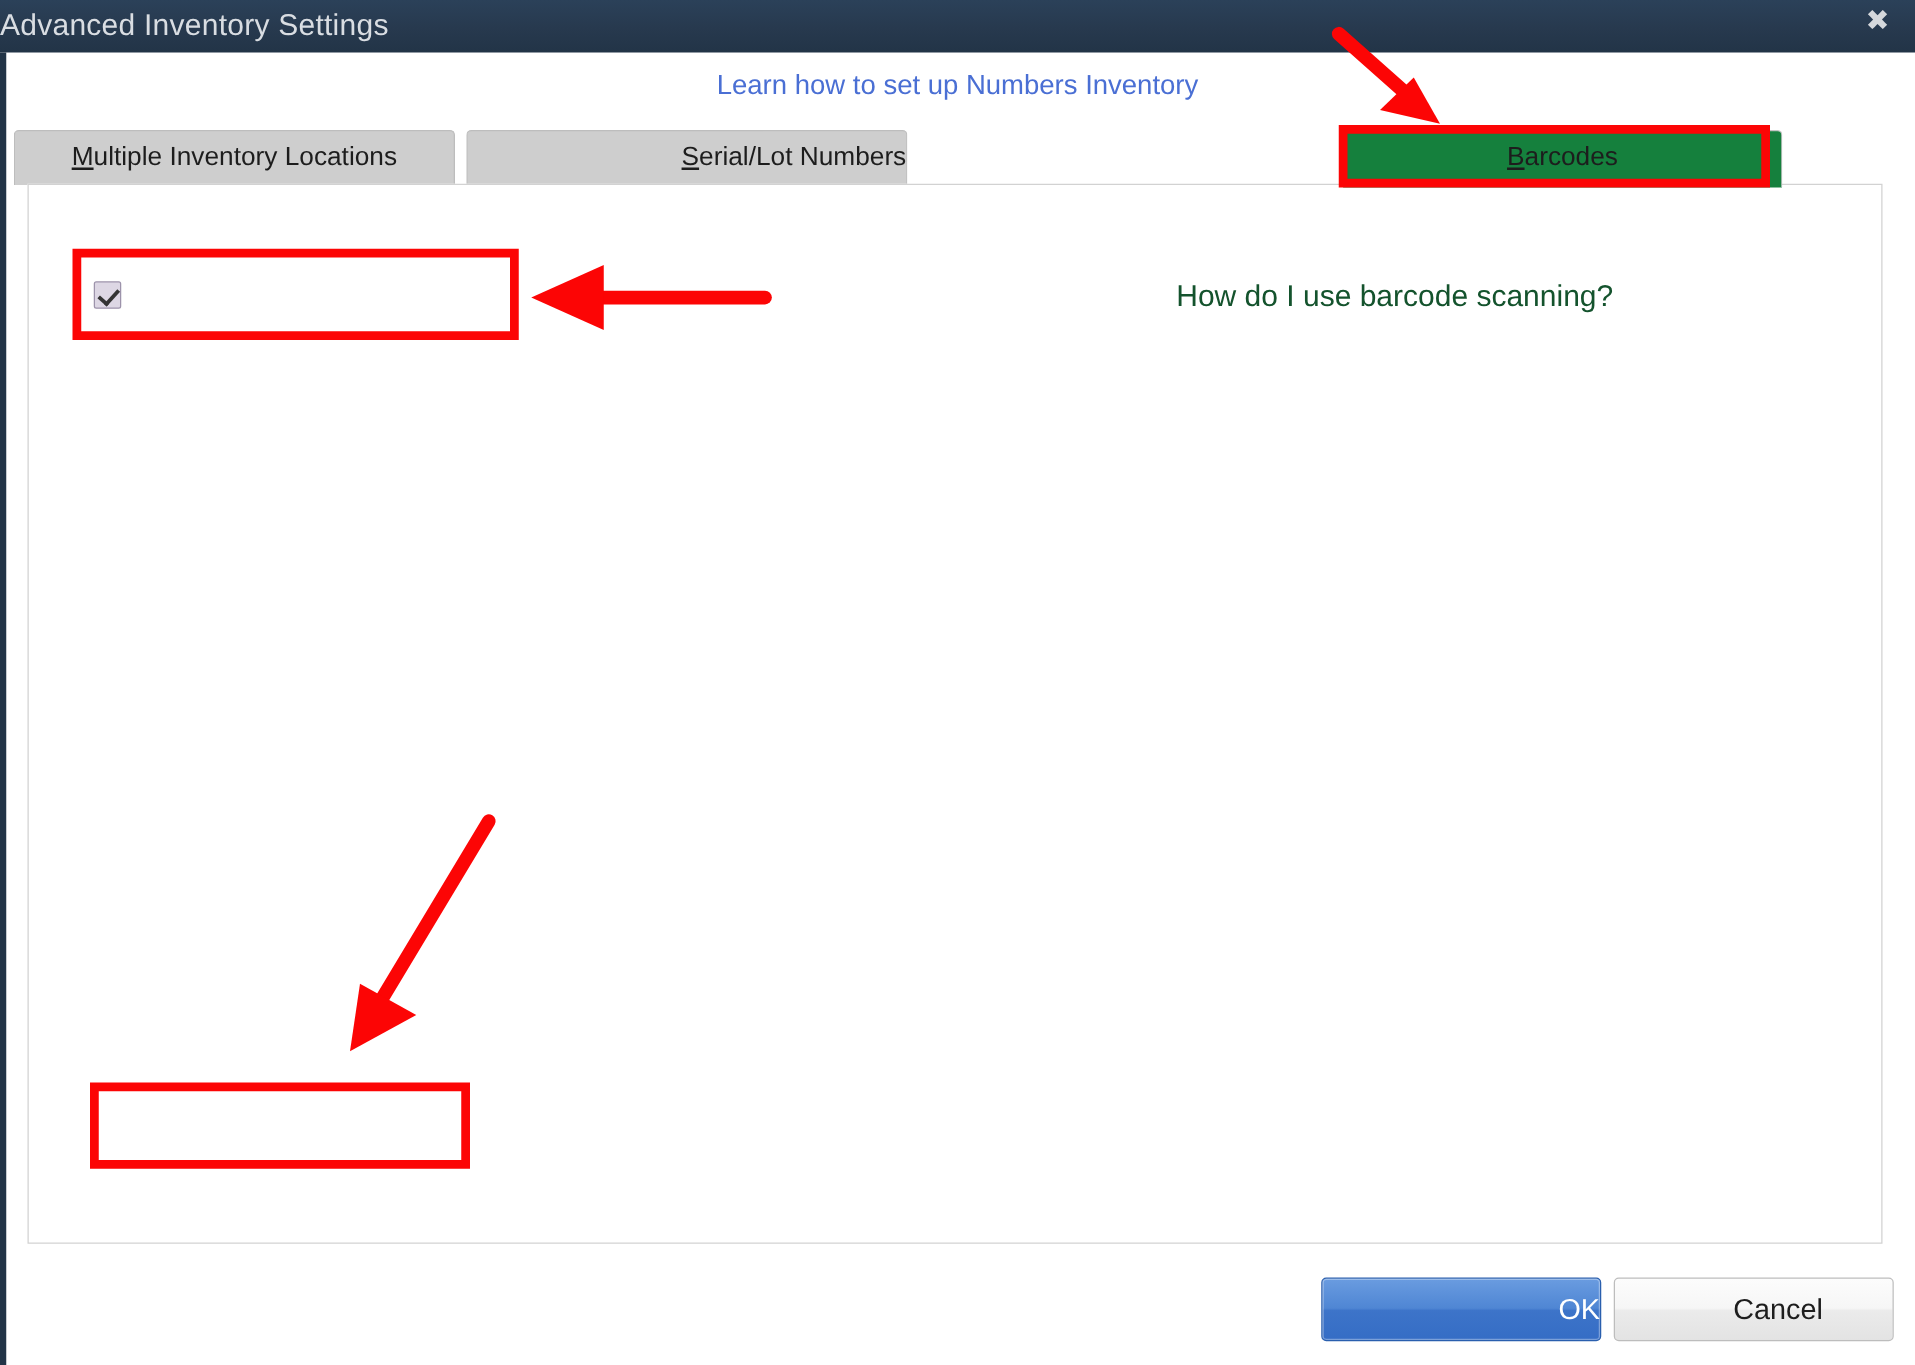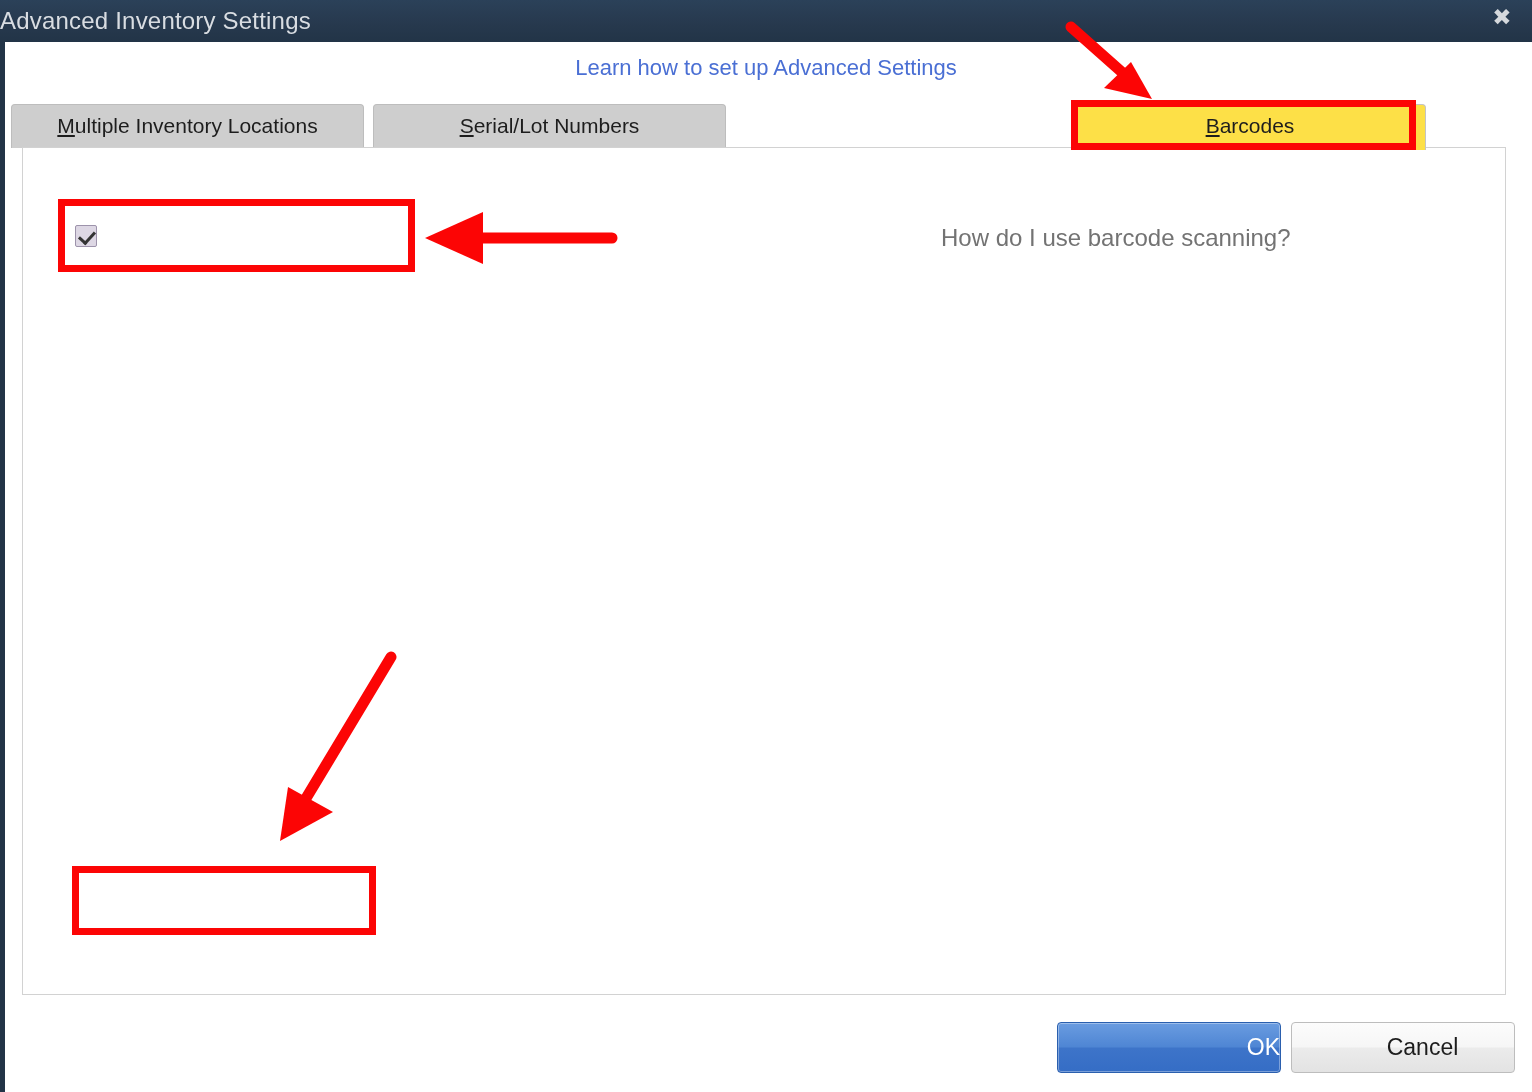--- a/index.html
+++ b/index.html
@@ -96,29 +96,29 @@
     border-radius: 4px 4px 0 0;
     box-sizing: border-box;
     font-size: 21px;
     color: #1d1d1d;
     text-align: center;
     line-height: 42px;
     white-space: nowrap;
     cursor: pointer;
   }
   .tab.active {
-    background: #fde047;
+    background: #15803d;
     border-color: #c4c4c4;
     height: 46px;
     z-index: 3;
   }
   .tab .acc { text-decoration: underline; }
 
   #tab-0 { left: 0px;    width: 353px; }
-  #tab-1 { left: 362px;  width: 353px; }
+  #tab-1 { left: 362px;  width: 353px; text-align: right; }
   #tab-2 { left: 717px;  width: 353px; }
   #tab-3 { left: 1063px; width: 352px; }
 
   
   #content-panel {
     position: absolute;
     left: 22px;
     top: 147px;
     width: 1484px;
     height: 848px;
@@ -162,21 +162,21 @@
     text-decoration: underline;
     white-space: nowrap;
     cursor: pointer;
   }
 
   #help-link {
     position: absolute;
     left: 918px;
     top: 76px;
     font-size: 24px;
-    color: #737373;
+    color: #14532d;
     white-space: nowrap;
     cursor: pointer;
   }
 
   
   #wizard-button {
     position: absolute;
     left: 62px;
     top: 726px;
     width: 274px;
@@ -256,21 +256,21 @@
 
 <div id="window">
 
   <div id="titlebar">
     <div id="title-text">Advanced Inventory Settings</div>
     <div id="close-icon">✖</div>
   </div>
 
   <div id="left-edge"></div>
 
-  <div id="learn-link">Learn how to set up Advanced Settings</div>
+  <div id="learn-link">Learn how to set up Numbers Inventory</div>
 
   <div id="tabstrip">
     <div class="tab" id="tab-0"><span class="acc">M</span><span>ultiple Inventory Locations</span></div>
     <div class="tab" id="tab-1"><span class="acc">S</span><span>erial/Lot Numbers</span></div>
     <div class="tab active" id="tab-3"><span class="acc">B</span><span>arcodes</span></div>
   </div>
 
   <div id="content-panel">
 
     <div id="enable-row">

